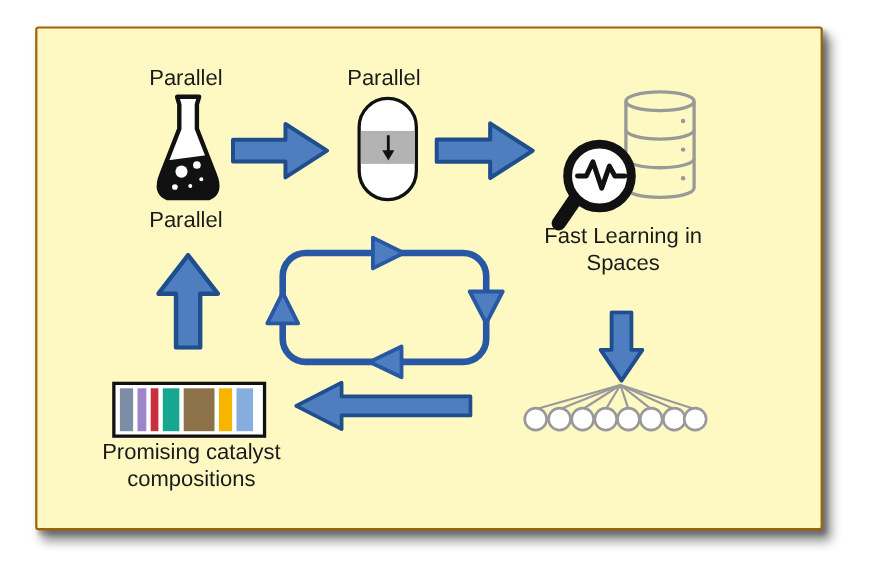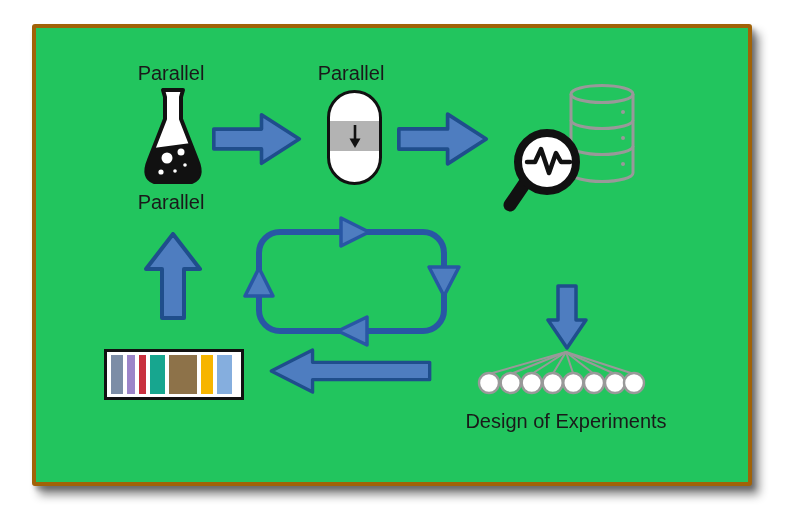--- a/index.html
+++ b/index.html
@@ -1,18 +1,18 @@
 <!DOCTYPE html>
 <html style="--arrow-fill: #4E7DC0; --arrow-stroke: #1F4E8C; --cycle-stroke: #2857A4; --icon-gray: #999999;"><head>
 <meta charset="utf-8">
 <style>
   html,body{margin:0;padding:0;width:800px;height:530px;background:#fff;overflow:hidden;
     font-family:"Liberation Sans",sans-serif;color:#1a1a1a;}
-  .frame{position:absolute;left:32px;top:24px;width:712px;height:454px;background:#22c55e;
-    border:4px solid #a16207;border-radius:3px;
+  .frame{position:absolute;left:32px;top:24px;width:712px;height:454px;background:#fef9c3;
+    border:2px solid #a16207;border-radius:3px;
     box-shadow:7px 9px 10px rgba(0,0,0,0.45), 3px 4px 4px rgba(0,0,0,0.25);text-decoration:underline;}
   .abs{position:absolute;}
   .cap{font-size:20px;line-height:24px;text-align:center;white-space:nowrap;}
   
   .capsule{position:absolute;width:49px;height:89px;border:3px solid #111;border-radius:28px;background:#fff;}
   .capsule .band{position:absolute;left:0;right:0;top:28px;height:30px;background:#b3b3b3;
     display:flex;align-items:center;justify-content:center;}
   
   .barbox{position:absolute;border:3px solid #111;background:#fff;display:flex;align-items:stretch;
     padding:3px 4px;gap:4px;}
@@ -69,20 +69,22 @@
     </g>
     <circle cx="121" cy="34" r="2" fill="var(--icon-gray)" stroke="none"></circle>
     <circle cx="121" cy="60" r="2" fill="var(--icon-gray)" stroke="none"></circle>
     <circle cx="121" cy="86" r="2" fill="var(--icon-gray)" stroke="none"></circle>
     <line x1="23" y1="105" x2="8" y2="127" stroke="#111" stroke-width="13" stroke-linecap="round"></line>
     <circle cx="45" cy="84" r="29" fill="#fff" stroke="#111" stroke-width="8"></circle>
     <path d="M25,84 h8 l6,-13 8,24 7,-20 5,9 h9" fill="none" stroke="#111" stroke-width="4.5" stroke-linecap="round" stroke-linejoin="round"></path>
   </svg>
 
   <div class="abs cap" style="left:430px;top:177px;width:205px;">
+    <div>Fast Learning in</div>
+    <div>Spaces</div>
   </div>
 
   <svg class="abs" style="left:440px;top:318px;" width="176" height="54" viewBox="0 0 176 54">
     <g stroke="var(--icon-gray)" stroke-width="2" fill="none">
       <line x1="90" y1="6" x2="13" y2="28"></line>
       <line x1="90" y1="6" x2="34.7" y2="28"></line>
       <line x1="90" y1="6" x2="55.7" y2="28"></line>
       <line x1="90" y1="6" x2="76.7" y2="28"></line>
       <line x1="90" y1="6" x2="97.3" y2="28"></line>
       <line x1="90" y1="6" x2="118" y2="28"></line>
@@ -99,37 +101,40 @@
       <circle cx="139" cy="37" r="10"></circle>
         <circle cx="158" cy="37" r="10"></circle>
     </g>
   </svg>
 
   <svg class="abs" style="left:510px;top:256px;" width="42" height="67" viewBox="0 0 42 67">
     <polygon points="12,2 30,2 30,36 40,36 21,64 2,36 12,36" fill="var(--arrow-fill)" stroke="var(--arrow-stroke)" stroke-width="3.5" stroke-linejoin="round"></polygon>
   </svg>
 
   <div class="abs cap" style="left:405px;top:381px;width:250px;line-height:25px;">
-    <div>Design of Experiments</div>
   </div>
 
   <svg class="abs" style="left:230px;top:319px;" width="168" height="48" viewBox="0 0 170 50">
     <polygon points="168,16 46,16 46,3 3,25 46,47 46,34 168,34" fill="var(--arrow-fill)" stroke="var(--arrow-stroke)" stroke-width="3.5" stroke-linejoin="round"></polygon>
   </svg>
 
   <div class="barbox" style="left:68px;top:321px;width:126px;height:39px;">
       <div class="bar" style="width: 12px; background: rgb(124, 141, 166);"></div>
       <div class="bar" style="width: 8px; background: rgb(156, 133, 201);"></div>
       <div class="bar" style="width: 7px; background: rgb(201, 48, 62);"></div>
       <div class="bar" style="width: 15px; background: rgb(23, 166, 143);"></div>
       <div class="bar" style="width: 28px; background: rgb(141, 114, 73);"></div>
       <div class="bar" style="width: 12px; background: rgb(247, 181, 0);"></div>
       <div class="bar" style="width: 15px; background: rgb(133, 174, 222);"></div>
     </div>
 
+  <div class="abs cap" style="left:35px;top:373px;width:210px;line-height:25px;">
+    <div>Promising catalyst</div>
+    <div>compositions</div>
+  </div>
 
   <svg class="abs" style="left:108px;top:204px;" width="58" height="88" viewBox="0 0 58 88">
     <polygon points="29,2 56,37 40,37 40,86 18,86 18,37 2,37" fill="var(--arrow-fill)" stroke="var(--arrow-stroke)" stroke-width="4" stroke-linejoin="round"></polygon>
   </svg>
 
   <svg class="abs" style="left:205px;top:185px;" width="230" height="135" viewBox="0 0 230 135">
     <rect x="18" y="19" width="185" height="99" rx="21" fill="none" stroke="var(--cycle-stroke)" stroke-width="6"></rect>
     <g fill="var(--arrow-fill)" stroke="var(--cycle-stroke)" stroke-width="3.5" stroke-linejoin="round">
       <polygon points="100,5 128,19 100,33"></polygon>
       <polygon points="188,54 218,54 203,83"></polygon>

